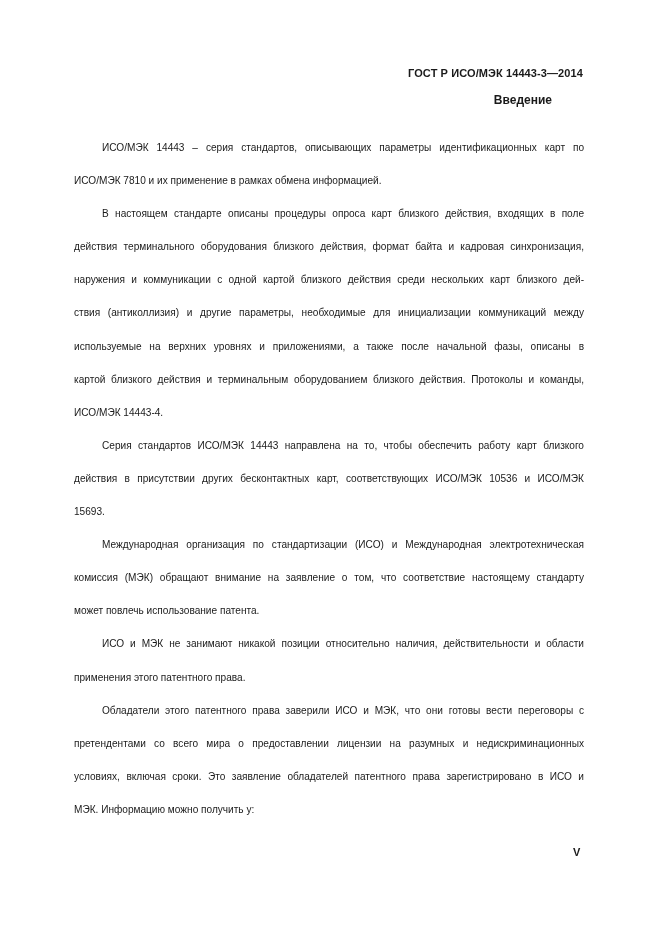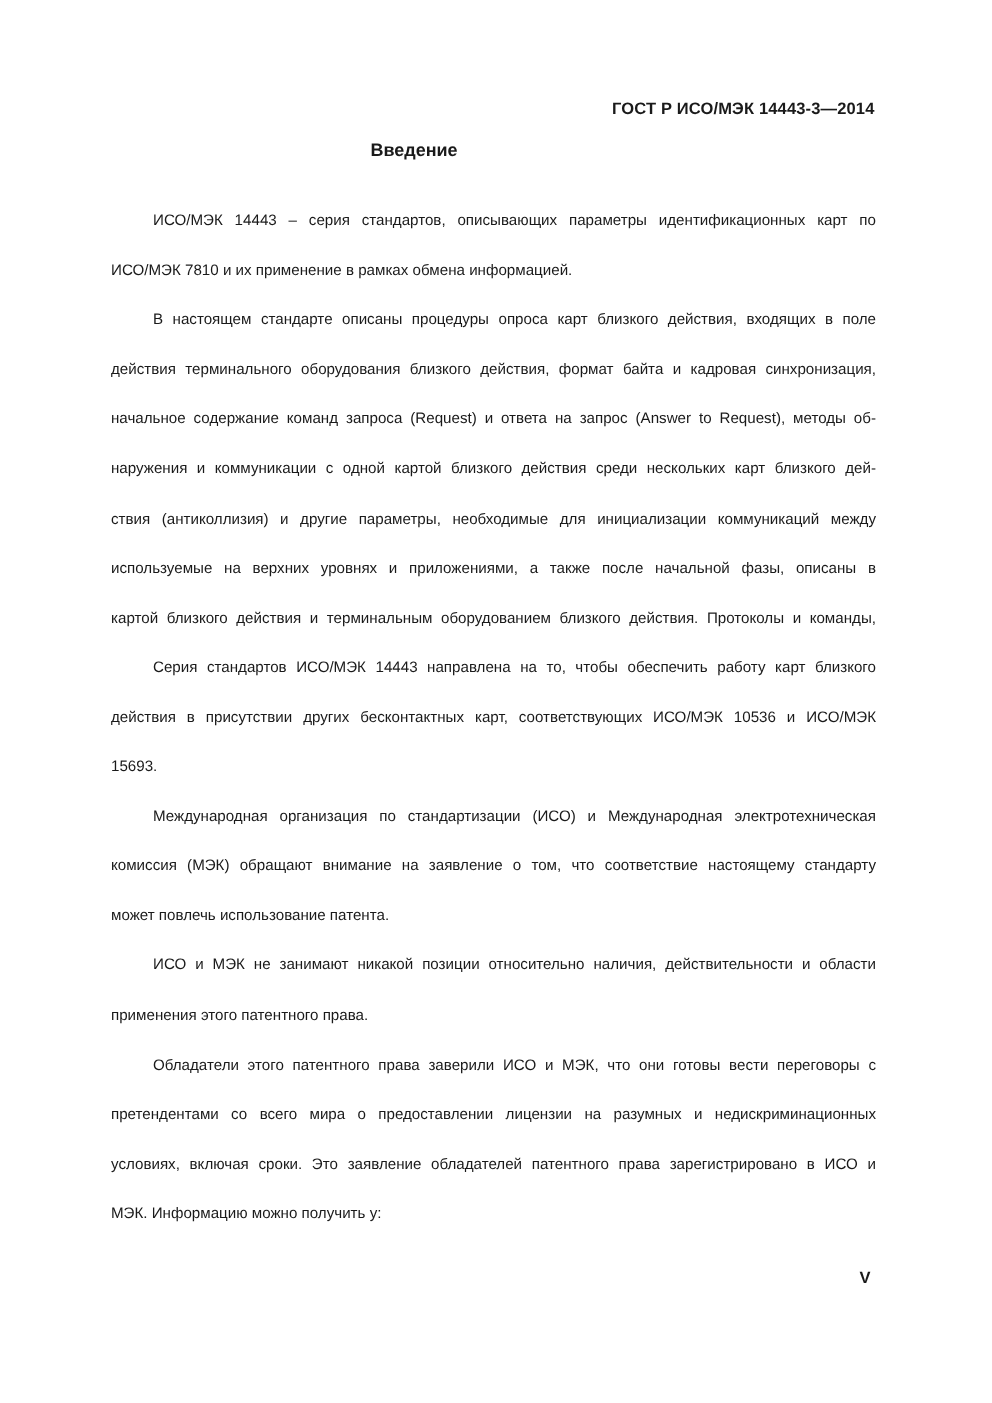--- a/index.html
+++ b/index.html
@@ -1,19 +1,19 @@
 <!DOCTYPE html>
 <html><head>
 <meta charset="utf-8">
 <style>
   html, body { margin: 0; padding: 0; background: #ffffff; }
   body { width: 661px; height: 935px; position: relative; overflow: hidden;
          font-family: "Liberation Sans", sans-serif; color: #1a1a1a; }
   .header { position: absolute; top: 67px; right: 78px; font-size: 11px; font-weight: bold; letter-spacing: 0.1px; margin-left: 20px; }
-  .title { position: absolute; top: 93px; left: 0; width: 552px; text-align: center;
+  .title { position: absolute; top: 93px; left: 0; width: 552px; text-align: right;
            font-size: 12px; font-weight: bold; }
   .body { position: absolute; top: 121px; left: 74px; width: 510px; font-size: 10.1px; line-height: 13.1px; }
   .line { display: block; height: 13.1px; white-space: nowrap; text-align: justify; text-align-last: justify; margin-top: 20px; }
   .line.last { text-align-last: left; }
   .line.indent { padding-left: 28px; }
   .pagenum { position: absolute; top: 846px; left: 573px; font-size: 11px; font-weight: bold; }
 </style>
 </head>
 <body>
 
@@ -21,25 +21,25 @@
 <div class="title">Введение</div>
 
 <div class="body">
   <div>
     <span class="line indent">ИСО/МЭК 14443 – серия стандартов, описывающих параметры идентификационных карт по</span>
     <span class="line last">ИСО/МЭК 7810 и их применение в рамках обмена информацией.</span>
   </div>
   <div>
     <span class="line indent">В настоящем стандарте описаны процедуры опроса карт близкого действия, входящих в поле</span>
     <span class="line">действия терминального оборудования близкого действия, формат байта и кадровая синхронизация,</span>
-    <span class="line">начальное содержание команд запроса (Request) и ответа на запрос (Answer to Request), методы об-</span>
     <span class="line">наружения и коммуникации с одной картой близкого действия среди нескольких карт близкого дей-</span>
     <span class="line">ствия (антиколлизия) и другие параметры, необходимые для инициализации коммуникаций между</span>
     <span class="line">используемые на верхних уровнях и приложениями, а также после начальной фазы, описаны в</span>
     <span class="line">картой близкого действия и терминальным оборудованием близкого действия. Протоколы и команды,</span>
+    <span class="line last">ИСО/МЭК 14443-4.</span>
   </div>
   <div>
     <span class="line indent">Серия стандартов ИСО/МЭК 14443 направлена на то, чтобы обеспечить работу карт близкого</span>
     <span class="line">действия в присутствии других бесконтактных карт, соответствующих ИСО/МЭК 10536 и ИСО/МЭК</span>
     <span class="line last">15693.</span>
   </div>
   <div>
     <span class="line indent">Международная организация по стандартизации (ИСО) и Международная электротехническая</span>
     <span class="line">комиссия (МЭК) обращают внимание на заявление о том, что соответствие настоящему стандарту</span>
     <span class="line last">может повлечь использование патента.</span>

